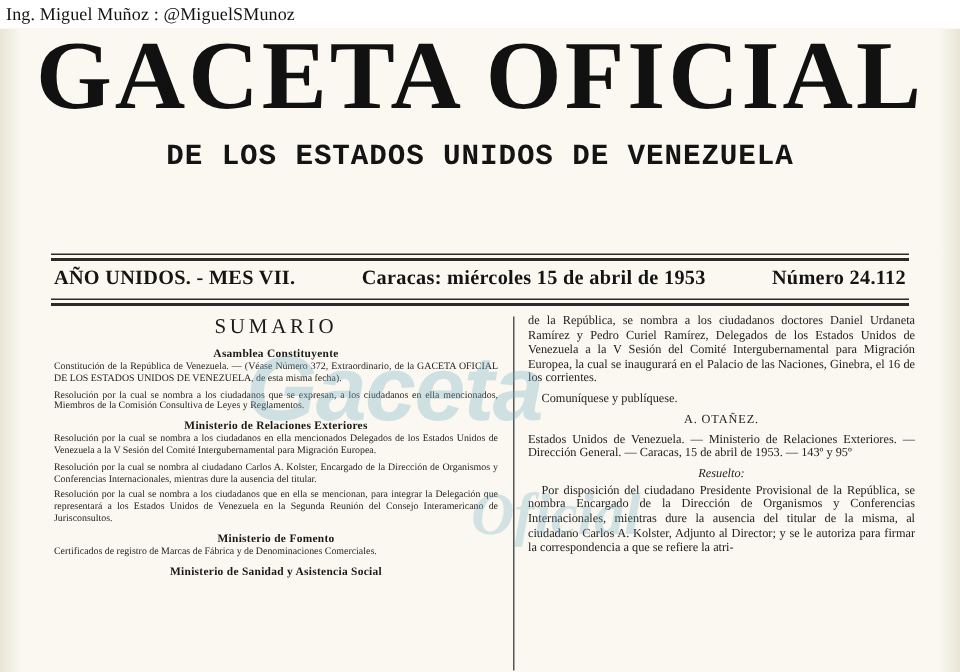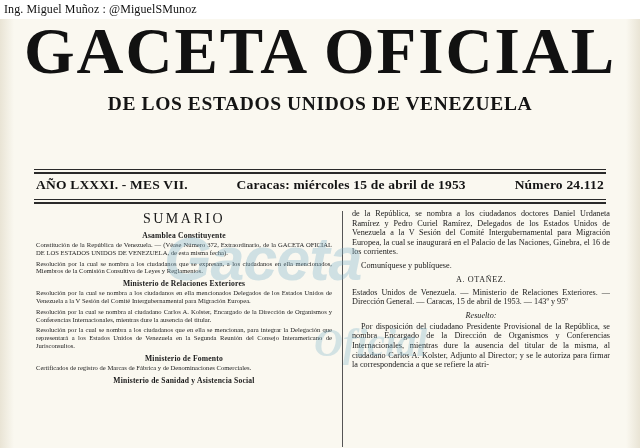--- a/index.html
+++ b/index.html
@@ -67,21 +67,21 @@
     font-family: "Liberation Serif", serif;
     font-weight: bold;
     font-size: 65px;
     line-height: 56px;
     letter-spacing: 2px;
     color: #111;
     white-space: nowrap;
   }
   .title-sub {
     margin-top: 14px;
-    font-family: Liberation Serif, serif;
+    font-family: Liberation Mono, monospace;
     font-weight: bold;
     font-size: 19.5px;
     letter-spacing: 0.6px;
     color: #141414;
     white-space: nowrap;
   }
   .rule {
     position: absolute;
     left: 20px;
     width: 572px;
@@ -225,21 +225,21 @@
 
       <div class="masthead">
         <div class="title-main">GACETA OFICIAL</div>
         <div class="title-sub">DE LOS ESTADOS UNIDOS DE VENEZUELA</div>
       </div>
 
       <div class="rule r1"></div>
       <div class="rule r2"></div>
 
       <div class="issue-line">
-        <span>AÑO LXXXI. - MES VII.</span>
+        <span>AÑO UNIDOS. - MES VII.</span>
         <span class="issue-center">Caracas: miércoles 15 de abril de 1953</span>
         <span>Número 24.112</span>
       </div>
 
       <div class="rule r3"></div>
       <div class="rule r4"></div>
 
       <div class="cols">
         <div class="col-div"></div>
 

